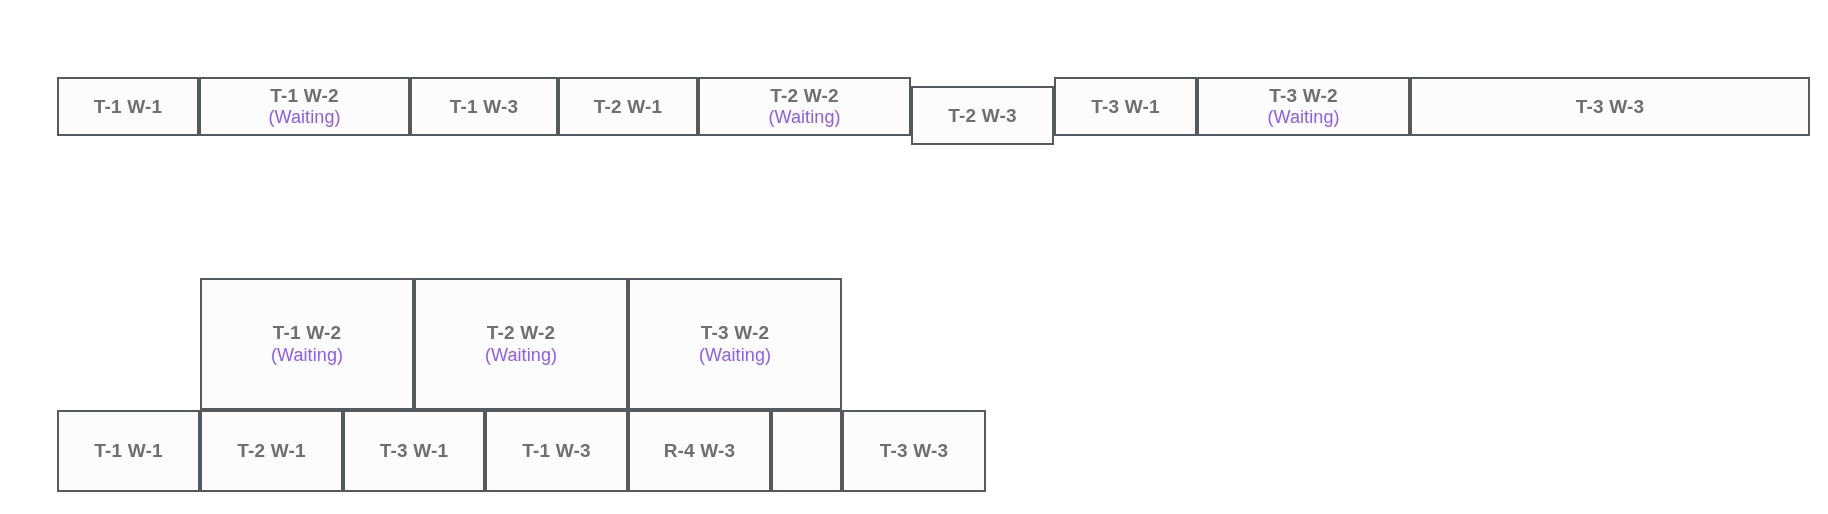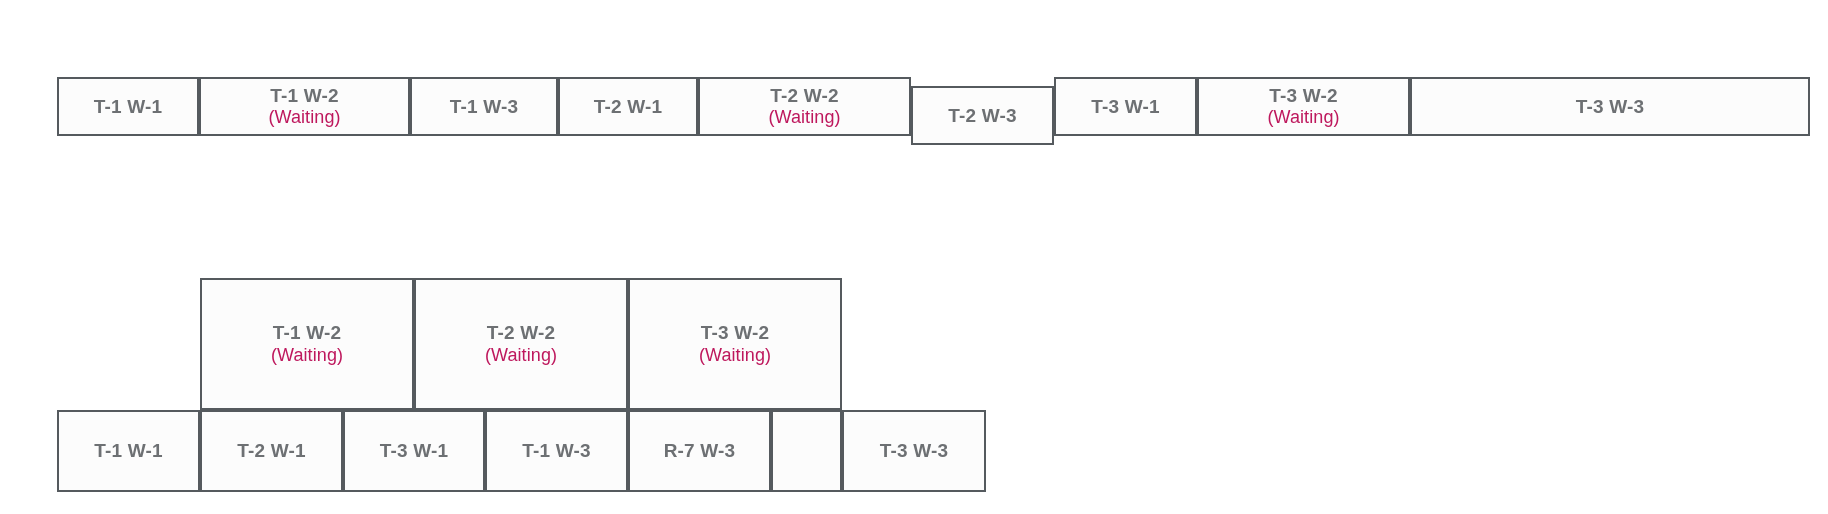--- a/index.html
+++ b/index.html
@@ -34,21 +34,21 @@
     font-size: 19px;
     font-weight: 700;
     line-height: 1.22;
     letter-spacing: 0.2px;
     text-align: center;
     white-space: nowrap;
   }
   .cell .sub {
     font-weight: 400;
     font-size: 18px;
-    color: #be185d;
+    color: #8b5cf6;
     letter-spacing: 0.1px;
   }
   .cell.empty {
     color: transparent;
   }
 
   
   .row-group {
     position: absolute;
   }
@@ -118,21 +118,21 @@
       <div class="cell" style="left: 200px; top: 410px; width: 143px; height: 82px;">
         <span class="label-line">T-2 W-1</span>
       </div>
       <div class="cell" style="left: 343px; top: 410px; width: 142px; height: 82px;">
         <span class="label-line">T-3 W-1</span>
       </div>
       <div class="cell" style="left: 485px; top: 410px; width: 143px; height: 82px;">
         <span class="label-line">T-1 W-3</span>
       </div>
       <div class="cell" style="left: 628px; top: 410px; width: 143px; height: 82px;">
-        <span class="label-line">R-7 W-3</span>
+        <span class="label-line">R-4 W-3</span>
       </div>
       <div class="cell empty" style="left: 771px; top: 410px; width: 71px; height: 82px;">
         <span class="label-line"></span>
       </div>
       <div class="cell" style="left: 842px; top: 410px; width: 144px; height: 82px;">
         <span class="label-line">T-3 W-3</span>
       </div>
     </div>
 
 </div>

